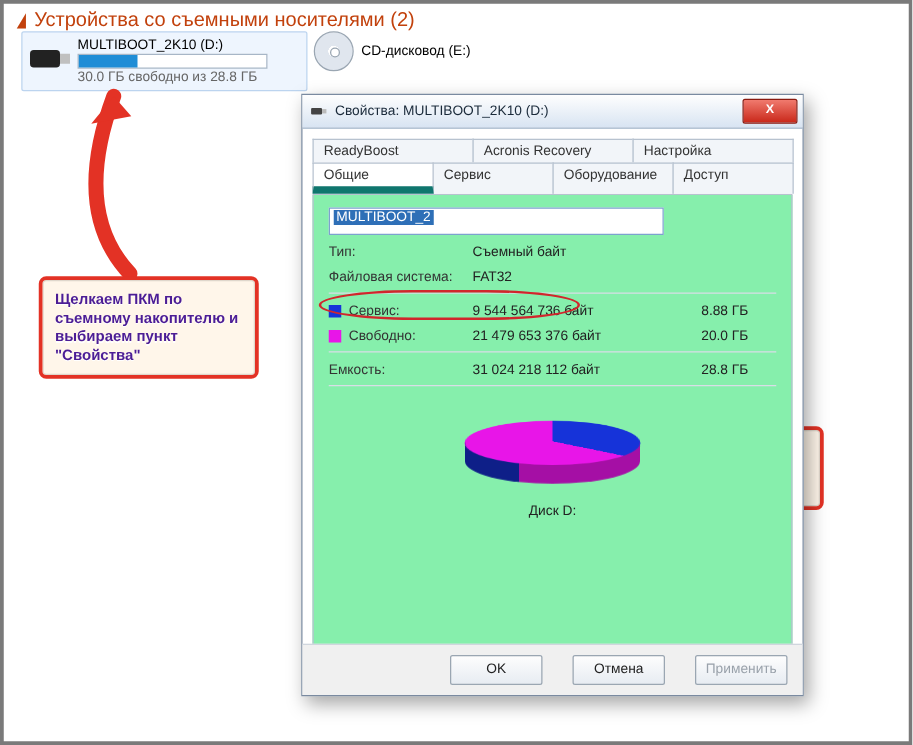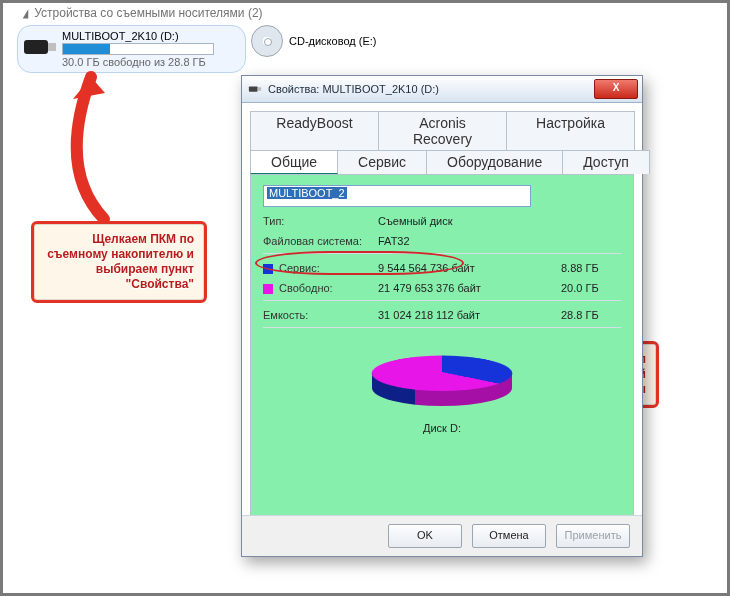--- a/index.html
+++ b/index.html
@@ -1,55 +1,55 @@
 <!DOCTYPE html>
 <html><head>
 <meta charset="utf-8">
 <style>
   html,body{margin:0;padding:0;font-family:"Segoe UI",Tahoma,sans-serif;font-size:11px;color:#222;background:#fff}
   .stage{position:relative;width:730px;height:596px;border:3px solid #7a7a7a;box-sizing:border-box;overflow:hidden}
 
   
-  .section-header{position:absolute;left:18px;top:3px;color:#737373;font-size:12px}
+  .section-header{position:absolute;left:8px;top:3px;color:#c2410c;font-size:16px}
   .section-header .tri{display:inline-block;margin-right:4px;transform:scaleX(.6)}
   .drive{position:absolute;display:flex;align-items:center;gap:6px}
-  .drive.usb{left:14px;top:22px;width:215px;padding:4px 6px;background:#eef5fe;border:1px solid #bcd4ef;border-radius:14px}
+  .drive.usb{left:14px;top:22px;width:215px;padding:4px 6px;background:#eef5fe;border:1px solid #bcd4ef;border-radius:2px}
   .drive.cd{left:248px;top:22px}
   .usb-icon{width:32px;height:24px;position:relative}
   .usb-icon .body{position:absolute;left:0;top:3px;width:24px;height:14px;background:#222;border-radius:3px}
   .usb-icon .tip{position:absolute;right:0;top:6px;width:8px;height:8px;background:#c0c0c0}
   .cd-icon{width:30px;height:30px;border-radius:50%;background:radial-gradient(circle,#fff 0 20%,#e0e6ee 21% 100%);border:1px solid #9aa6b2;position:relative}
   .cd-icon:after{content:"";position:absolute;left:50%;top:50%;width:6px;height:6px;margin:-3px 0 0 -3px;background:#fff;border:1px solid #9aa6b2;border-radius:50%}
   .drive-text .title{color:#000}
   .drive-text .bar{width:150px;height:10px;border:1px solid #a7b6c7;background:#fff;position:relative;margin:1px 0}
   .drive-text .bar .fill{position:absolute;left:0;top:0;bottom:0;background:#1f8dd6}
   .drive-text .sub{color:#666}
 
   
-  .callout{position:absolute;border:3px solid #e33225;border-radius:6px;background:rgba(255,245,230,.85);padding:8px 10px;text-align:right;color:#b91c1c;font-weight:bold;font-size:12px;line-height:1.25;box-shadow:0 0 0 1px #00000020 inset}
+  .callout{position:absolute;border:3px solid #e33225;border-radius:6px;background:rgba(255,245,230,.85);padding:8px 10px;text-align:left;color:#4c1d95;font-weight:bold;font-size:12px;line-height:1.25;box-shadow:0 0 0 1px #00000020 inset}
   .callout span{display:block;text-shadow:0 1px 0 #fff}
   .callout.left{left:28px;top:218px;width:150px}
   .callout.right{left:520px;top:338px;width:110px}
 
   
   .arrow{position:absolute;pointer-events:none}
 
   
   .dialog{position:absolute;left:238px;top:72px;width:400px;height:480px;background:#fff;border:1px solid #7a8aa0;box-shadow:4px 6px 14px rgba(0,0,0,.35)}
   .titlebar{height:26px;background:linear-gradient(#fefefe,#d8e4f2);border-bottom:1px solid #9fb2c8;display:flex;align-items:center;padding:0 4px 0 6px;gap:6px}
   .titlebar .ico{width:14px;height:14px}
   .titlebar .ttl{flex:1;color:#1a2a3a}
   .winbtn{width:34px;height:18px;border:1px solid #8898ab;border-radius:2px;background:linear-gradient(#f4f7fb,#d8e2ee);font-size:10px;line-height:16px;text-align:center;color:#2a3a4a}
   .winbtn.close{background:linear-gradient(#f07a6e,#c9281a);border-color:#8a1a10;color:#fff;width:42px;font-weight:bold}
 
   .tab-area{padding:8px 8px 50px}
   .tabs{display:flex;border-bottom:1px solid #b7c2cf}
   .tabs.row2{margin-top:-1px}
-  .tab{flex:1;text-align:center;padding:3px 20px;background:#f2f5f9;border:1px solid #b7c2cf;border-bottom:none;margin-right:-1px;font-size:14px;color:#333}
-  .tab.active{background:#fff;position:relative;z-index:2;border-bottom:1px solid #0f766e}
+  .tab{flex:1;padding:3px 8px;background:#f2f5f9;border:1px solid #b7c2cf;border-bottom:none;margin-right:-1px;font-size:11px;color:#333}
+  .tab.active{background:#fff;position:relative;z-index:2;border-bottom:6px solid #0f766e}
   .tab-body{border:1px solid #b7c2cf;border-top:none;padding:10px 12px;height:352px;background:#86efac;position:relative}
 
   .name-input{display:block;width:260px;height:18px;border:1px solid #7da2ce;padding:1px 3px;color:#fff;background:#fff}
   .name-input .sel{background:#2e6fb7;padding:0 2px}
 
   .row{display:flex;margin-top:8px;font-size:11px}
   .row .k{width:115px;color:#333}
   .row .v{flex:1}
   .row .r{width:60px;text-align:left}
   hr.sep{border:none;border-top:1px solid #d8dee6;margin:6px 0}
@@ -57,21 +57,21 @@
 
   .sw{display:inline-block;width:10px;height:10px;margin-right:6px;vertical-align:middle}
   .sw.used{background:#1633d9}
   .sw.free{background:#e815e8}
 
   .pie{position:relative;width:140px;height:80px;margin:10px auto 4px;perspective:400px}
   .pie .top{position:absolute;left:0;top:0;width:140px;height:68px;border-radius:50%;background:conic-gradient(#1633d9 0 31%, #e815e8 31% 100%);transform:rotateX(58deg)}
   .pie .side{position:absolute;left:0;top:34px;width:140px;height:34px;border-radius:0 0 70px 70px/0 0 18px 18px;background:linear-gradient(90deg,#0e1f88 0 31%,#a50fa5 31% 100%)}
   .disk-lbl{text-align:center;margin-top:4px}
 
-  .btnrow{position:absolute;left:0;right:0;bottom:0;height:40px;display:flex;justify-content:flex-end;align-items:center;gap:10px;padding:0 12px;background:#f0f0f0;border-top:1px solid #d0d6de}
+  .btnrow{position:absolute;left:0;right:0;bottom:0;height:40px;display:flex;justify-content:flex-end;align-items:center;gap:24px;padding:0 12px;background:#f0f0f0;border-top:1px solid #d0d6de}
   .btn{min-width:72px;height:22px;border:1px solid #9aa6b2;background:linear-gradient(#fdfdfd,#e7ecf2);border-radius:2px;text-align:center;line-height:20px;color:#222}
   .btn.disabled{color:#9aa2ab}
 </style>
 </head>
 <body>
 
 <div class="stage">
 
   <div class="section-header">
     <span class="tri">◢</span><span>Устройства со съемными носителями (2)</span>
@@ -135,21 +135,21 @@
         <div class="tab">Сервис</div>
         <div class="tab">Оборудование</div>
         <div class="tab">Доступ</div>
       </div>
 
       <div class="tab-body">
         <div class="name-input"><span class="sel">MULTIBOOT_2</span></div>
 
         <div class="row">
             <div class="k">Тип:</div>
-            <div class="v">Съемный диск</div>
+            <div class="v">Съемный байт</div>
           </div>
         <div class="row">
             <div class="k">Файловая система:</div>
             <div class="v">FAT32</div>
           </div>
         <div class="fs-circle"></div>
         <hr class="sep">
 
         <div class="row">
           <div class="k"><span class="sw used"></span><span>Сервис:</span></div>

